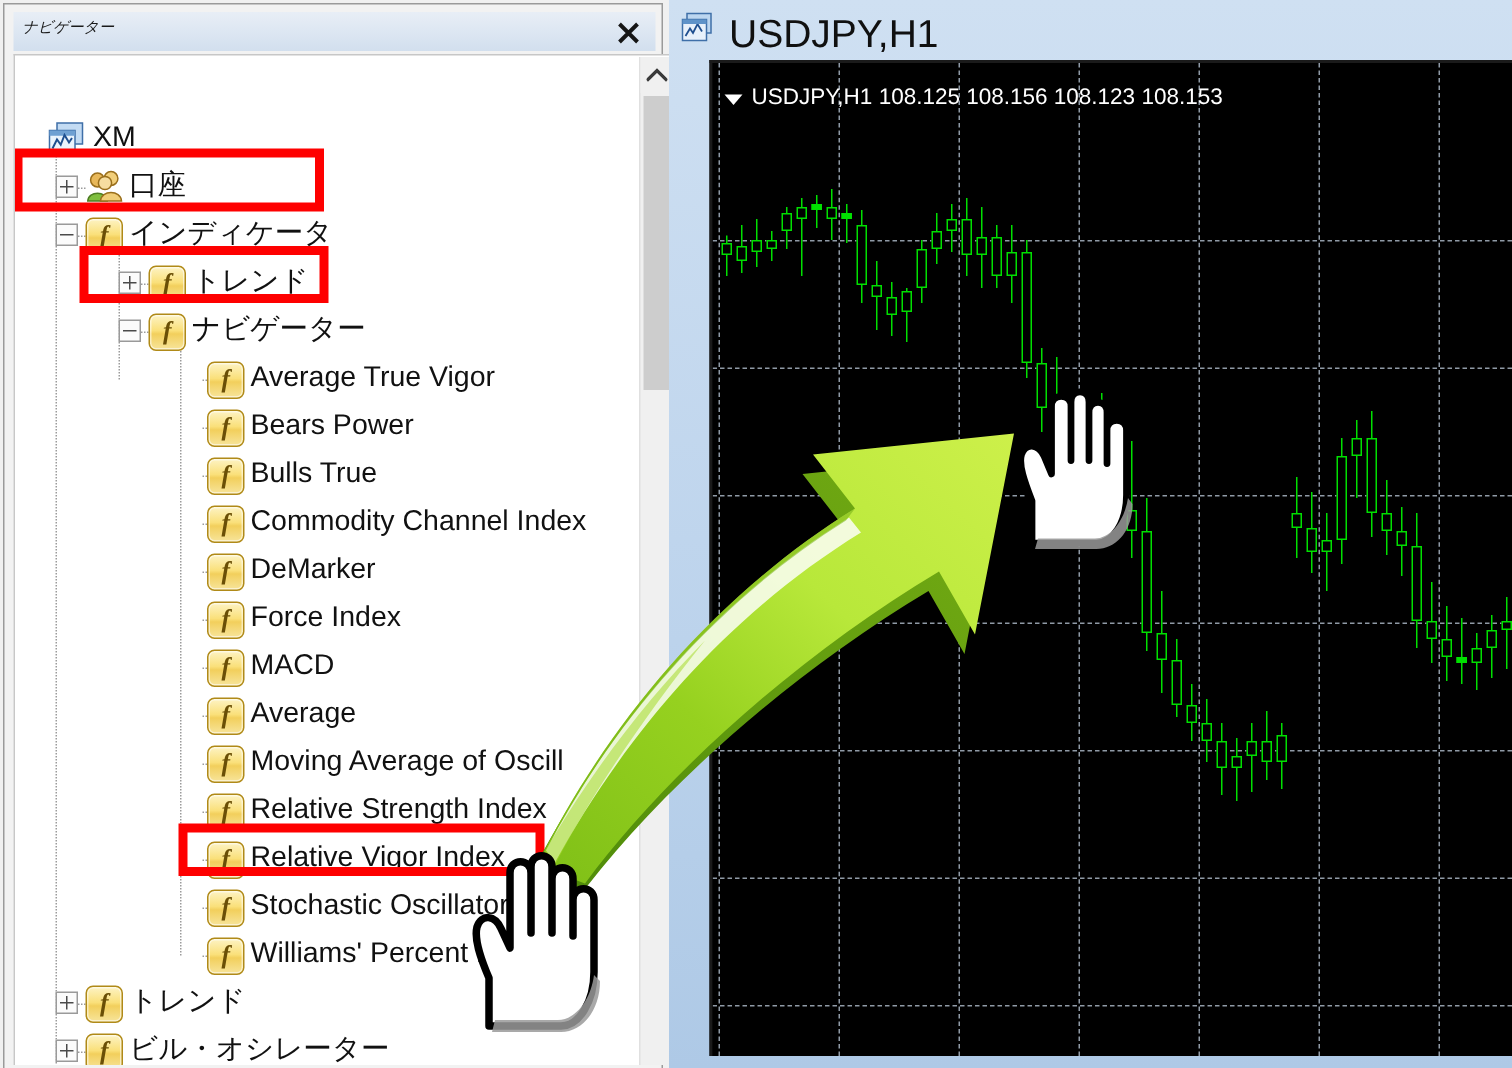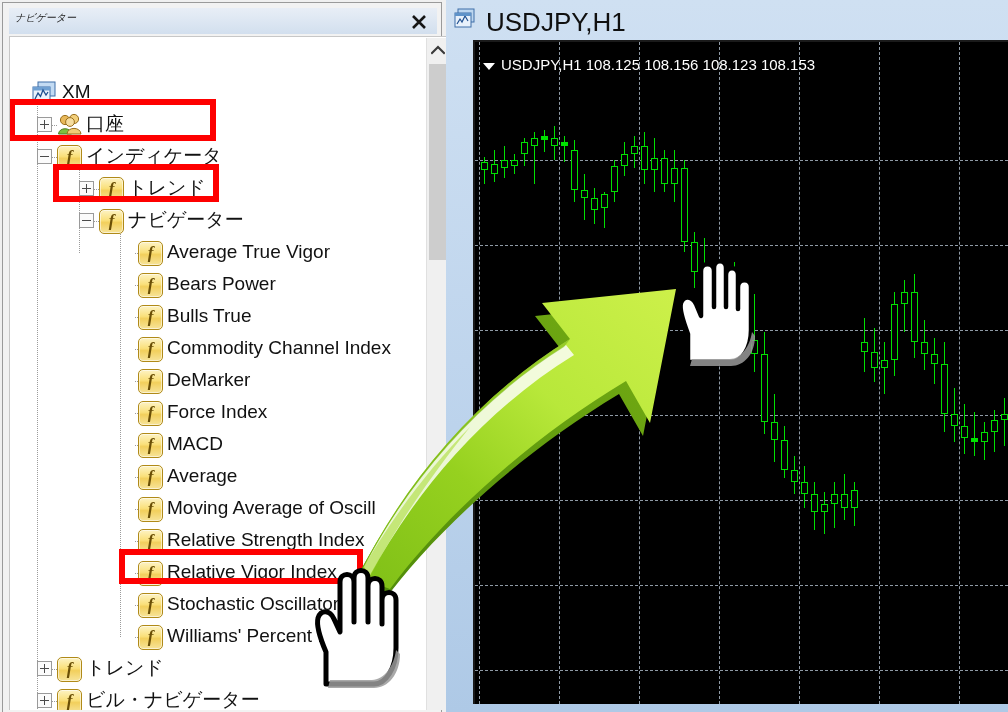--- a/index.html
+++ b/index.html
@@ -479,21 +479,21 @@
             <div class="tree-label" style="position: absolute; left: 76px; top: 5px;">トレンド</div>
           </div>
           <div class="tree-row" style="top: 648px;">
             <div class="hguide" style="left: 42px; top: 16px; width: 5px;"></div>
             <div class="expander plus" style="left: 27px; top: 8px;"></div>
             <div style="position: absolute; left: 47px; top: 4px;">
               <div class="fn-icon">
                 <span class="f-glyph">f</span>
               </div>
             </div>
-            <div class="tree-label" style="position: absolute; left: 76px; top: 5px;">ビル・ナビゲーター</div>
+            <div class="tree-label" style="position: absolute; left: 76px; top: 5px;">ビル・オシレーター</div>
           </div>
           <div class="tree-row" style="top: 680px;"></div>
         </div>
 
       <div id="highlight-layer">
           <div class="hl-box" style="left: -1px; top: 62px; width: 207px; height: 42px; border-color: rgb(254, 0, 0);"></div>
           <div class="hl-box" style="left: 43px; top: 127px; width: 166px; height: 38px; border-color: rgb(254, 0, 0);"></div>
           <div class="hl-box" style="left: 109px; top: 512px; width: 244px; height: 35px; border-color: rgb(254, 0, 0);"></div>
         </div>
 

